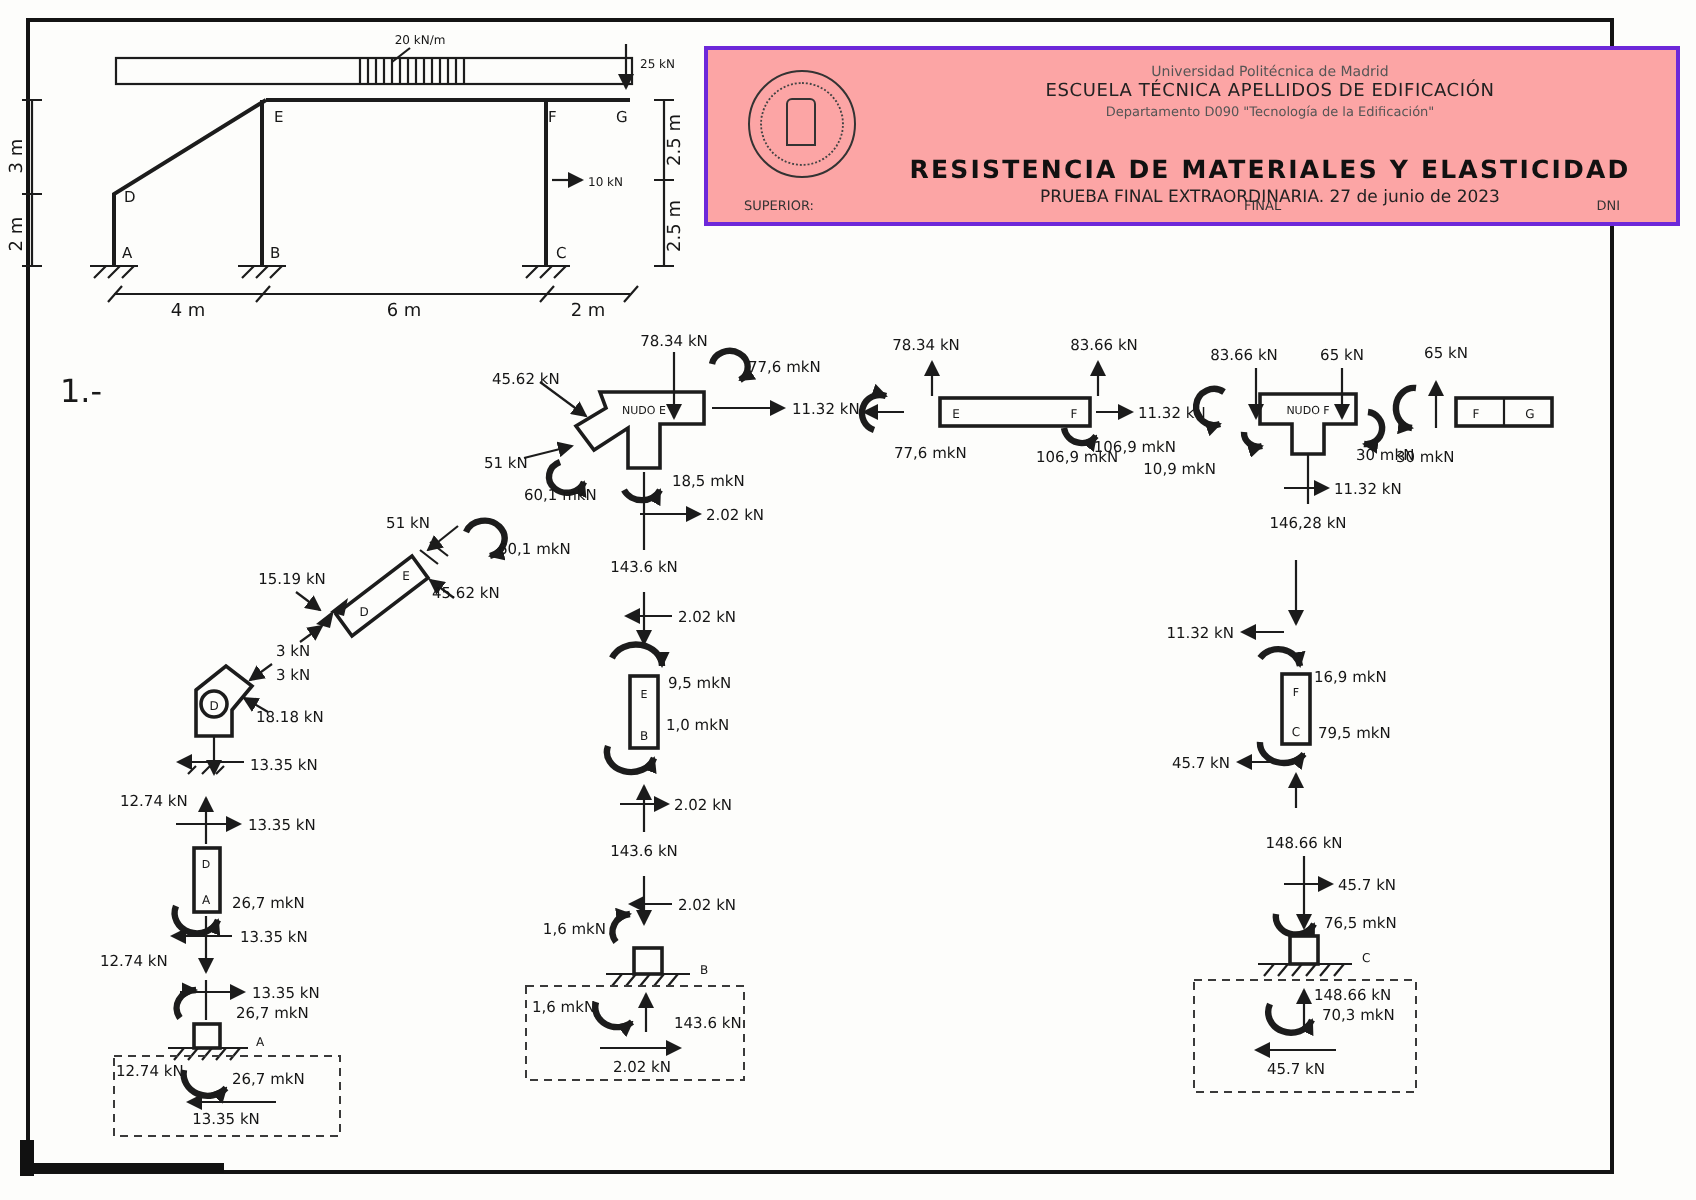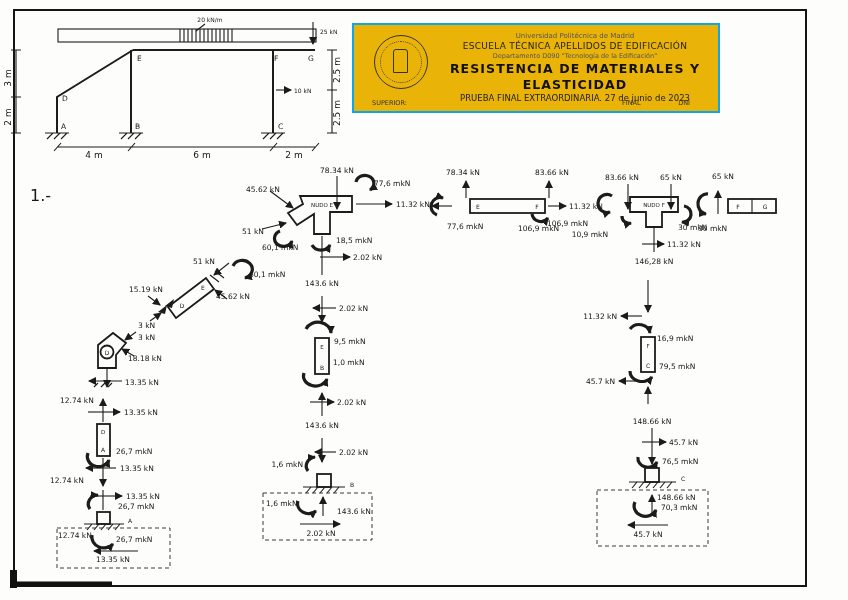--- a/index.html
+++ b/index.html
@@ -6,26 +6,26 @@
   .page{position:relative;width:848px;height:600px;background:#fdfdfb;overflow:hidden;}
   svg{position:absolute;left:0;top:0;}
   svg text{font-family:"DejaVu Sans",sans-serif;font-size:7.5px;fill:#161616;}
   .tc{text-anchor:middle}.te{text-anchor:end}
   .t6{font-size:6px}.t5{font-size:5.5px}.t9{font-size:9px}
   .s{stroke:#1c1c1c;stroke-width:1.1;fill:none}
   .s2{stroke:#1c1c1c;stroke-width:2;fill:none}
   .mo{stroke:#1c1c1c;stroke-width:3.2;fill:none}
   .bx{fill:#fdfdfb;stroke:#1c1c1c;stroke-width:1.8}
   .dash{fill:none;stroke:#3a3a3a;stroke-width:1;stroke-dasharray:4 3}
-  .header-box{position:absolute;left:352px;top:23px;width:368px;height:90px;border:2px solid #0ea5e9;background:#eab308;box-sizing:border-box;}
+  .header-box{position:absolute;left:352px;top:23px;width:488px;height:90px;border:2px solid #6d28d9;background:#fca5a5;box-sizing:border-box;}
   .hlines{position:absolute;left:84px;right:6px;top:7px;text-align:center;color:#222;line-height:1.25;}
   .h1{font-size:7px;color:#555}
   .h2{font-size:9px;letter-spacing:.3px}
   .h3{font-size:6.5px;color:#555}
-  .h4{font-size:12.5px;font-weight:bold;letter-spacing:1.1px;margin-top:1px;color:#111}
+  .h4{font-size:12.5px;font-weight:bold;letter-spacing:1.1px;margin-top:17px;color:#111}
   .h5{font-size:8.5px;margin-top:1px}
   .logo{position:absolute;left:20px;top:10px;width:52px;height:52px;border:1.5px solid #333;border-radius:50%;}
   .logo:before{content:"";position:absolute;inset:5px;border:1px dotted #444;border-radius:50%;}
   .logo:after{content:"";position:absolute;left:18px;top:13px;width:13px;height:22px;border:1.5px solid #333;border-radius:3px 3px 0 0;}
   .hfoot span{position:absolute;bottom:4px;font-size:6.5px;color:#333;}
   .ap{left:18px}.no{left:268px}.dn{right:28px}
   .problem-num{position:absolute;left:30px;top:186px;font-size:16px;color:#191919;}
 </style>
 </head>
 <body>

